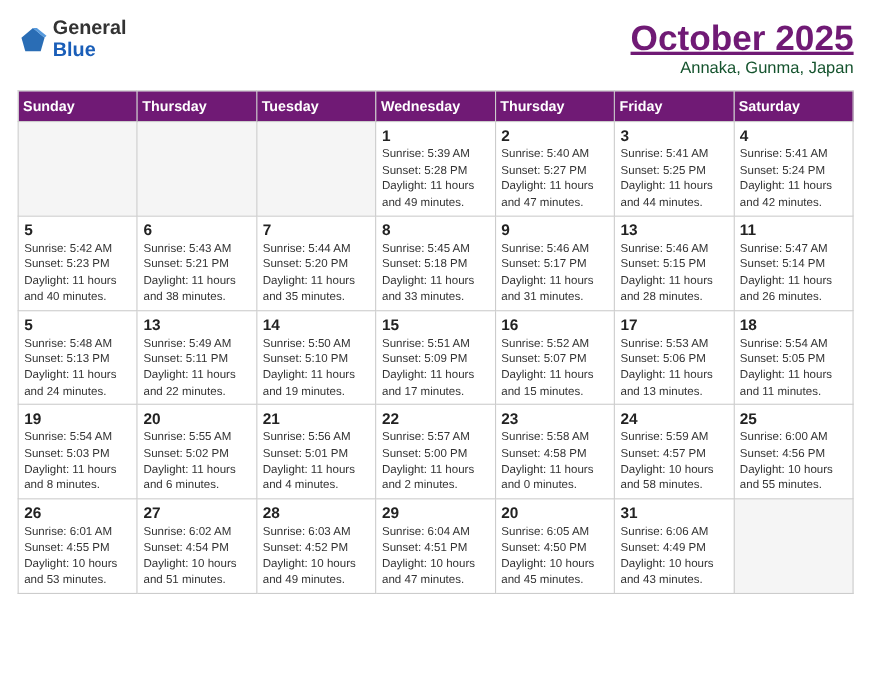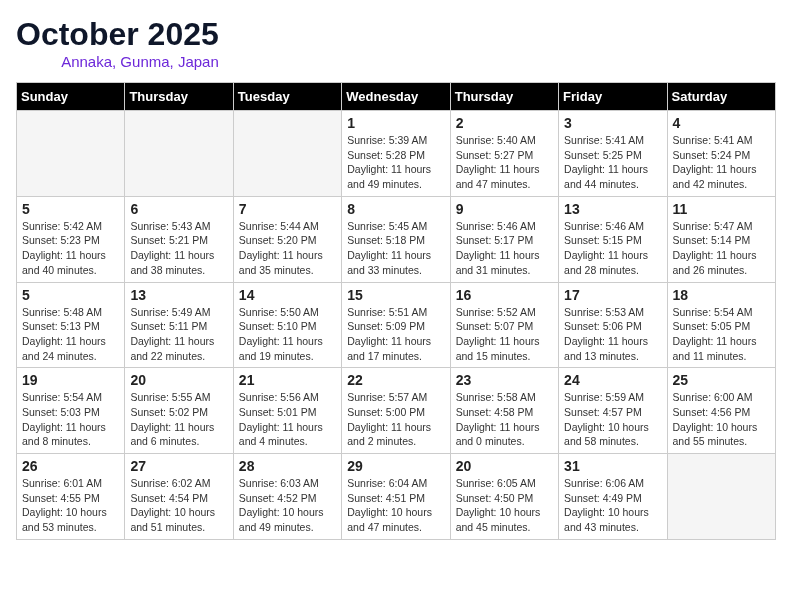--- a/index.html
+++ b/index.html
@@ -31,33 +31,34 @@
     .logo-icon {
       width: 28px;
       height: 28px;
     }
     .title-block {
       text-align: right;
     }
     .month-title {
       font-size: 32px;
       font-weight: bold;
-      color: #0f172a;
+      color: #701a75;
+      text-decoration: underline;
     }
     .subtitle {
       font-size: 15px;
-      color: #6d28d9;
+      color: #14532d;
     }
     .calendar {
       width: 100%;
       border-collapse: collapse;
       table-layout: fixed;
     }
     .calendar th {
-      background: #000000;
+      background: #701a75;
       color: #fff;
       font-size: 13px;
       padding: 6px 4px;
       text-align: left;
       border: 1px solid #ccc;
     }
     .calendar td {
       border: 1px solid #ccc;
       vertical-align: top;
       padding: 4px 5px;
@@ -81,20 +82,30 @@
       line-height: 1.4;
     }
     .week-row td {
       height: 85px;
     }
   </style>
 </head>
 <body>
 
 <div class="header">
+  <div class="logo">
+    <svg class="logo-icon" viewBox="0 0 32 32">
+      <polygon points="16,4 28,14 24,28 8,28 4,14" fill="#2a6db5"></polygon>
+      <polygon points="20,4 30,12 28,14 16,4" fill="#5599dd"></polygon>
+    </svg>
+    <div class="logo-text">
+      <div>General</div>
+      <div class="blue">Blue</div>
+    </div>
+  </div>
   <div class="title-block">
     <div class="month-title">October 2025</div>
     <div class="subtitle">Annaka, Gunma, Japan</div>
   </div>
 </div>
 
 <table class="calendar">
   <thead>
     <tr>
     <th>Sunday</th>

